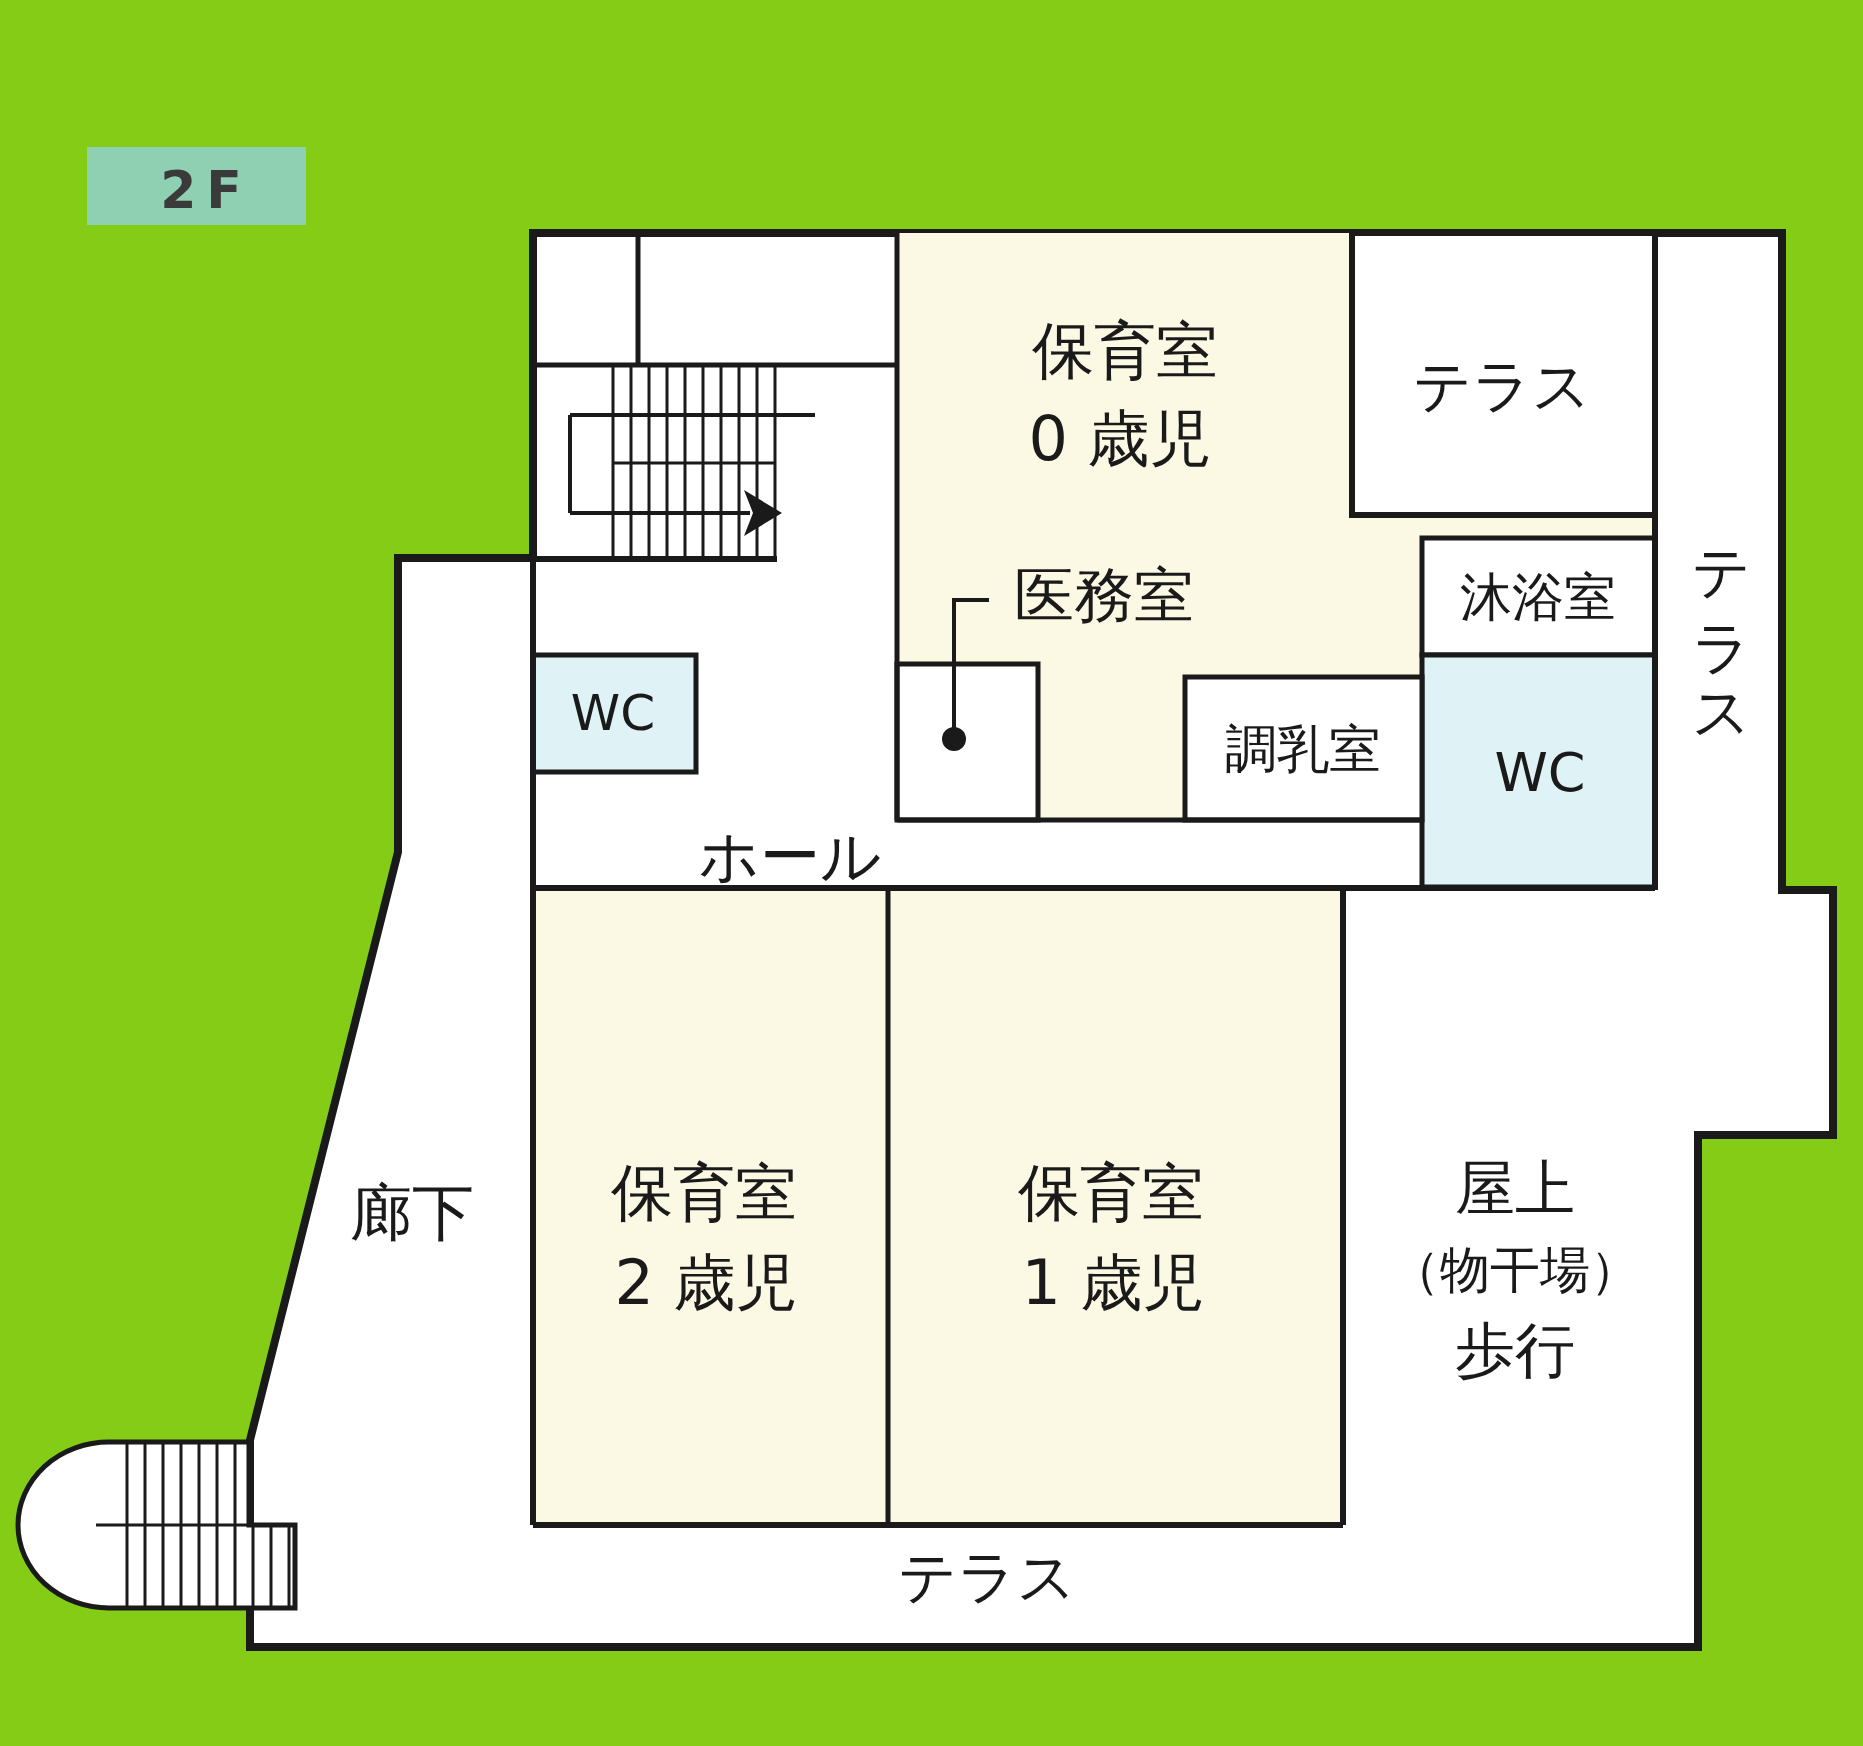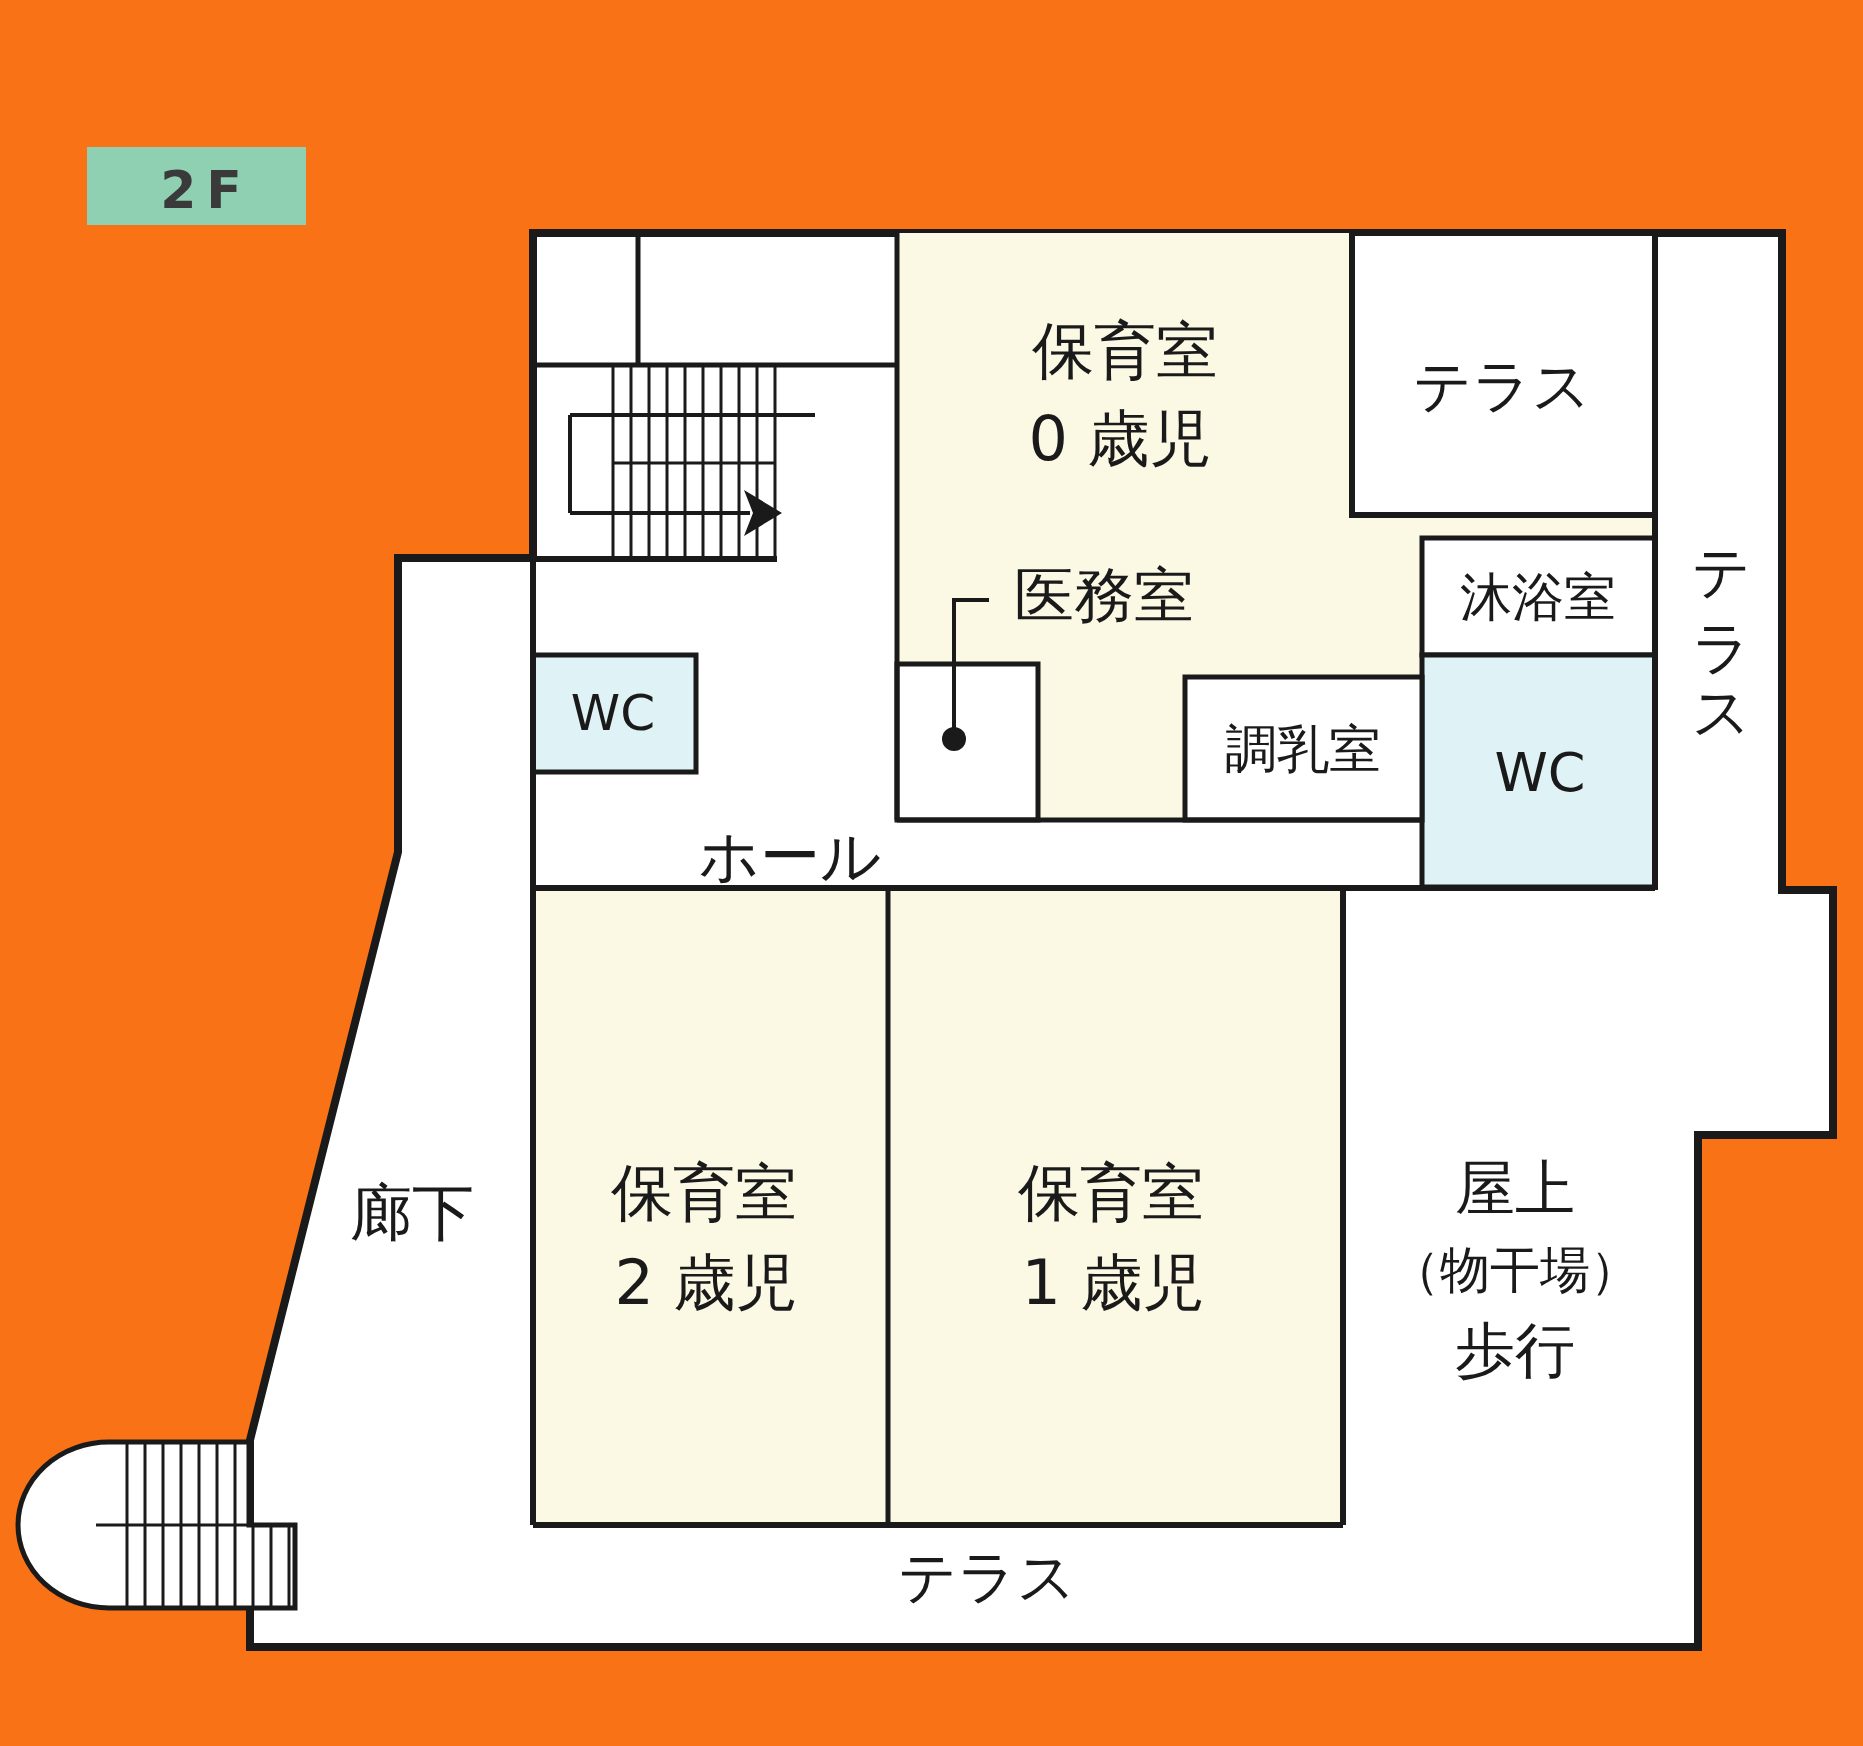--- a/index.html
+++ b/index.html
@@ -1,16 +1,16 @@
 <!DOCTYPE html>
 <html><head>
 <meta charset="utf-8">
 <style>
   html,body{margin:0;padding:0;background:#ffffff;}
-  .page{position:relative;width:1863px;height:1746px;background:#f97316;
+  .page{position:relative;width:1863px;height:1746px;background:#84cc16;
         font-family:"DejaVu Sans",sans-serif;}
   svg{display:block;}
   text{fill:#1a1a1a;font-family:"DejaVu Sans",sans-serif;}
   .room-label{font-size:62px;}
   .small-label{font-size:52px;}
   .badge-text{font-size:52px;font-weight:bold;fill:#3a3a3a;letter-spacing:10px;}
   .vtext{writing-mode:vertical-rl;text-orientation:upright;letter-spacing:6px;}
 </style>
 </head>
 <body>

